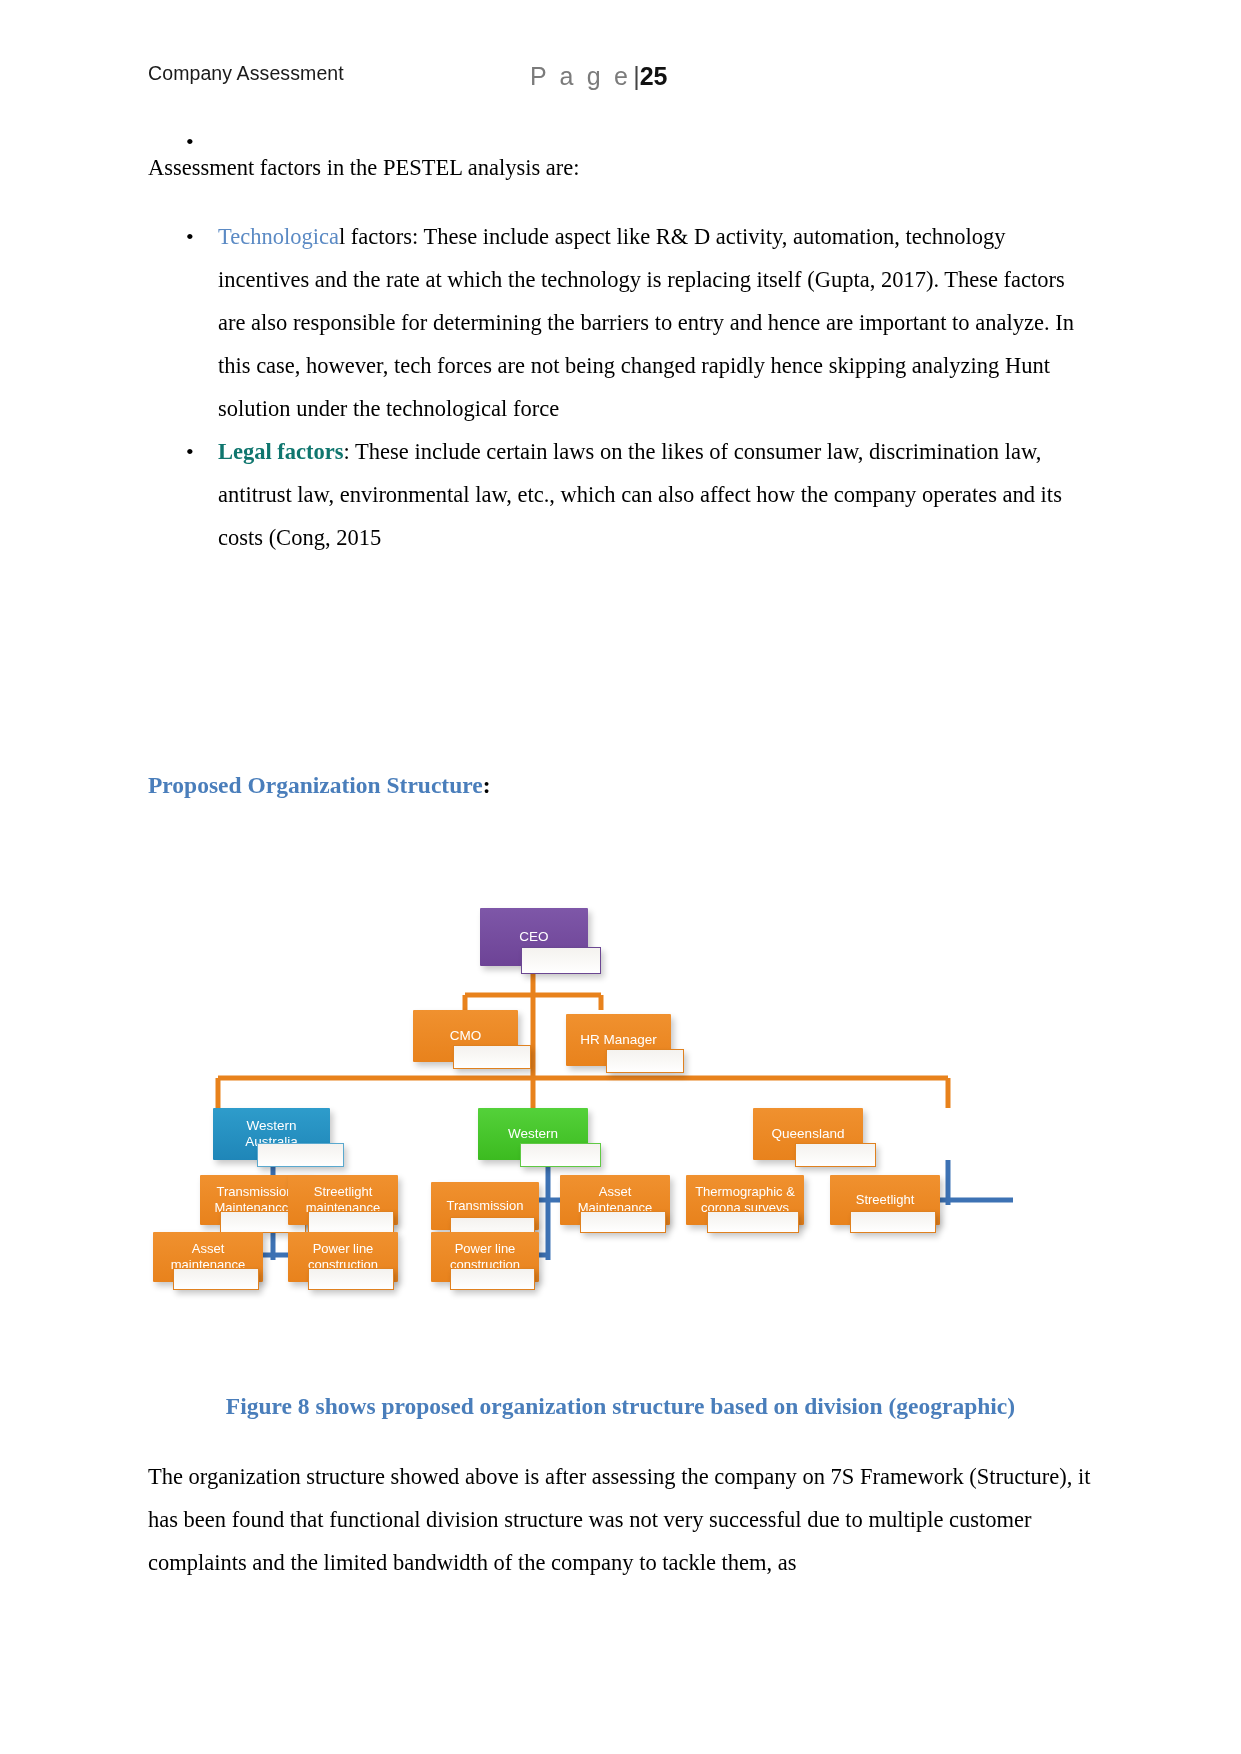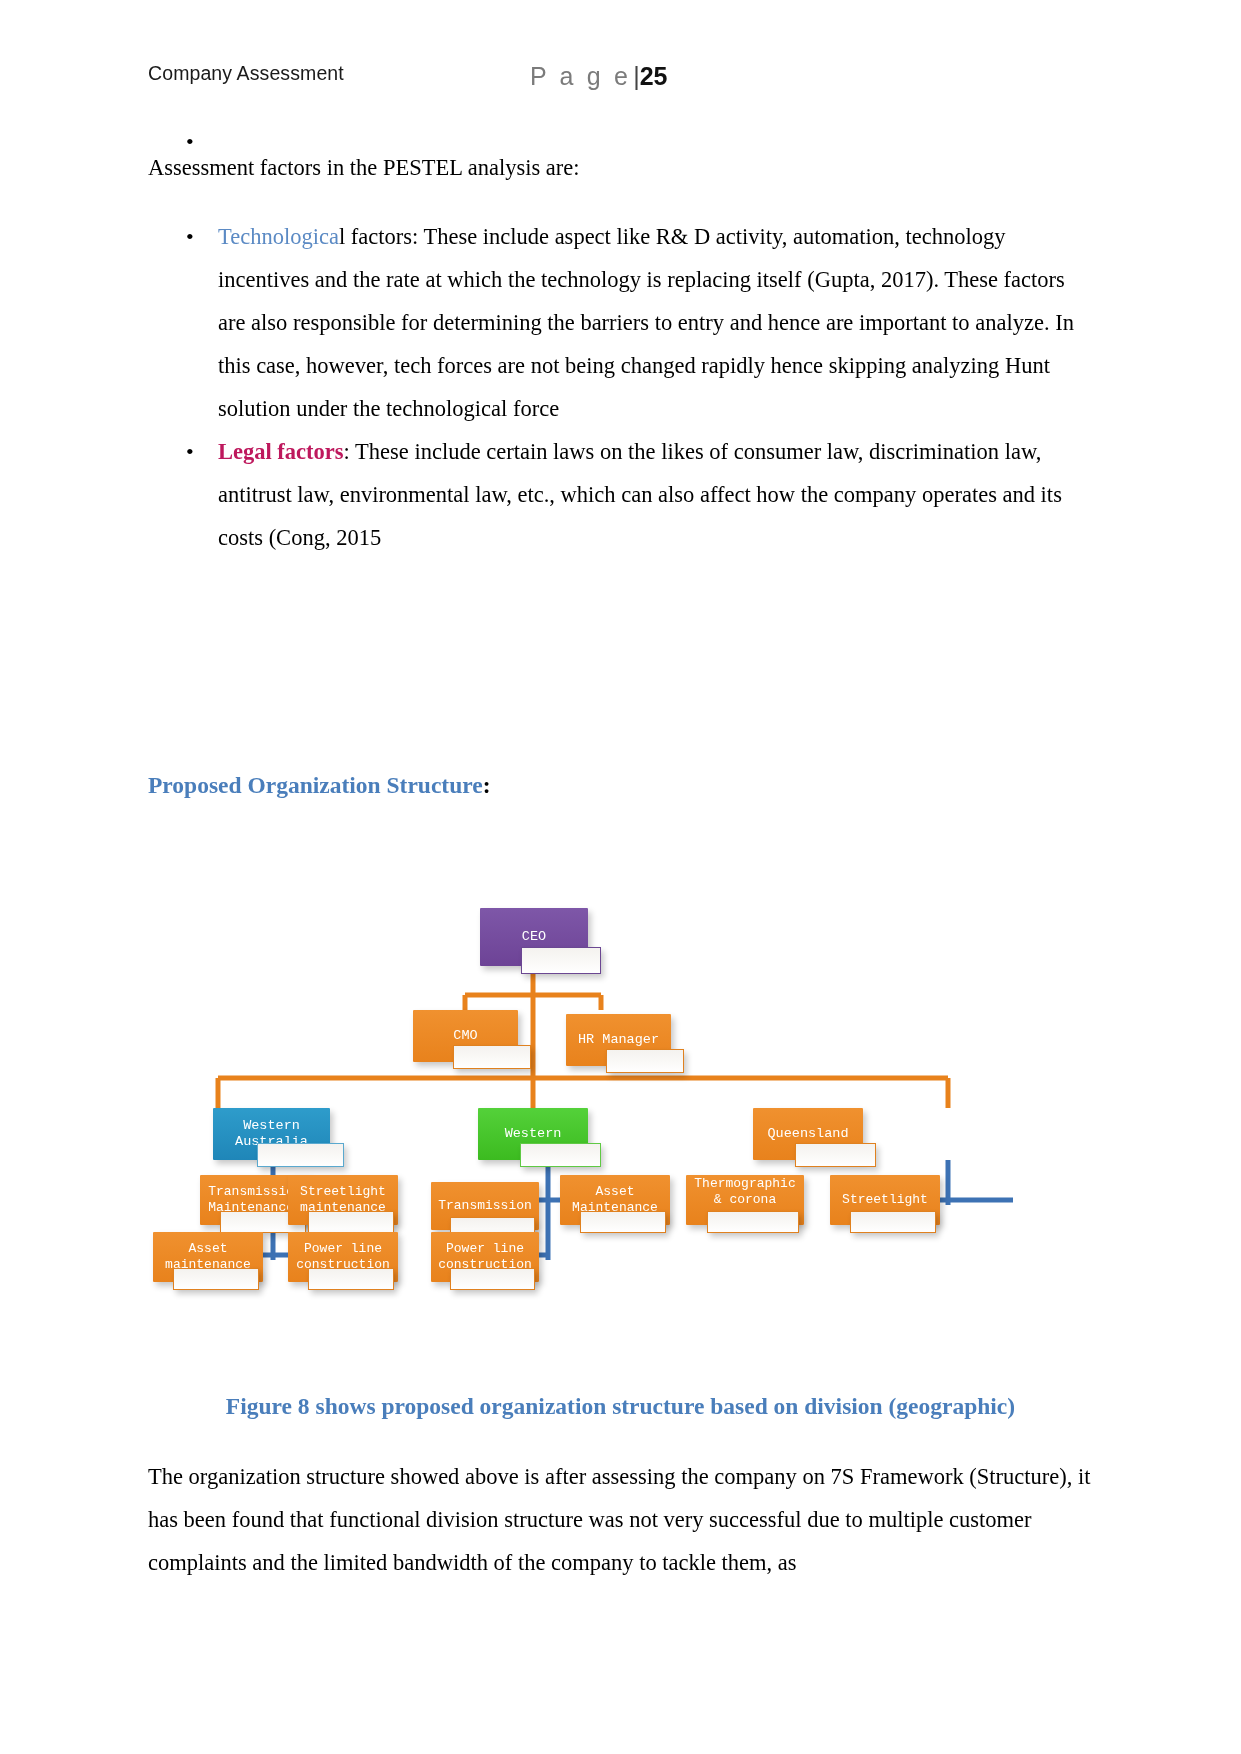--- a/index.html
+++ b/index.html
@@ -83,21 +83,21 @@
     margin: 0;
   }
   ul.blist li .bullet {
     position: absolute;
     left: 38px;
     top: 0;
     font-size: 22px;
     line-height: 43px;
   }
   .blue { color: #5b8ac4; }
-  .blue-bold { color: #be185d; font-weight: bold; }
+  .blue-bold { color: #0f766e; font-weight: bold; }
 
   h2.section-heading {
     margin: 0;
     font-size: 23.5px;
     font-weight: bold;
     color: #4a7ebb;
     line-height: 40px;
   }
   h2.section-heading .plain { color: #000; font-weight: bold; }
 
@@ -131,21 +131,21 @@
     left: 0;
     top: 0;
     width: 100%;
     height: 100%;
     border-radius: 1px;
     display: flex;
     align-items: center;
     justify-content: center;
     text-align: center;
     color: #ffffff;
-    font-family: Liberation Mono, monospace;
+    font-family: Liberation Sans, sans-serif;
     font-size: 13.5px;
     line-height: 16px;
     padding: 14px 6px;
     box-sizing: border-box;
     box-shadow: 3px 4px 6px rgba(0,0,0,0.22);
   }
   .node .sub {
     position: absolute;
     left: 38%;
     top: 68%;

